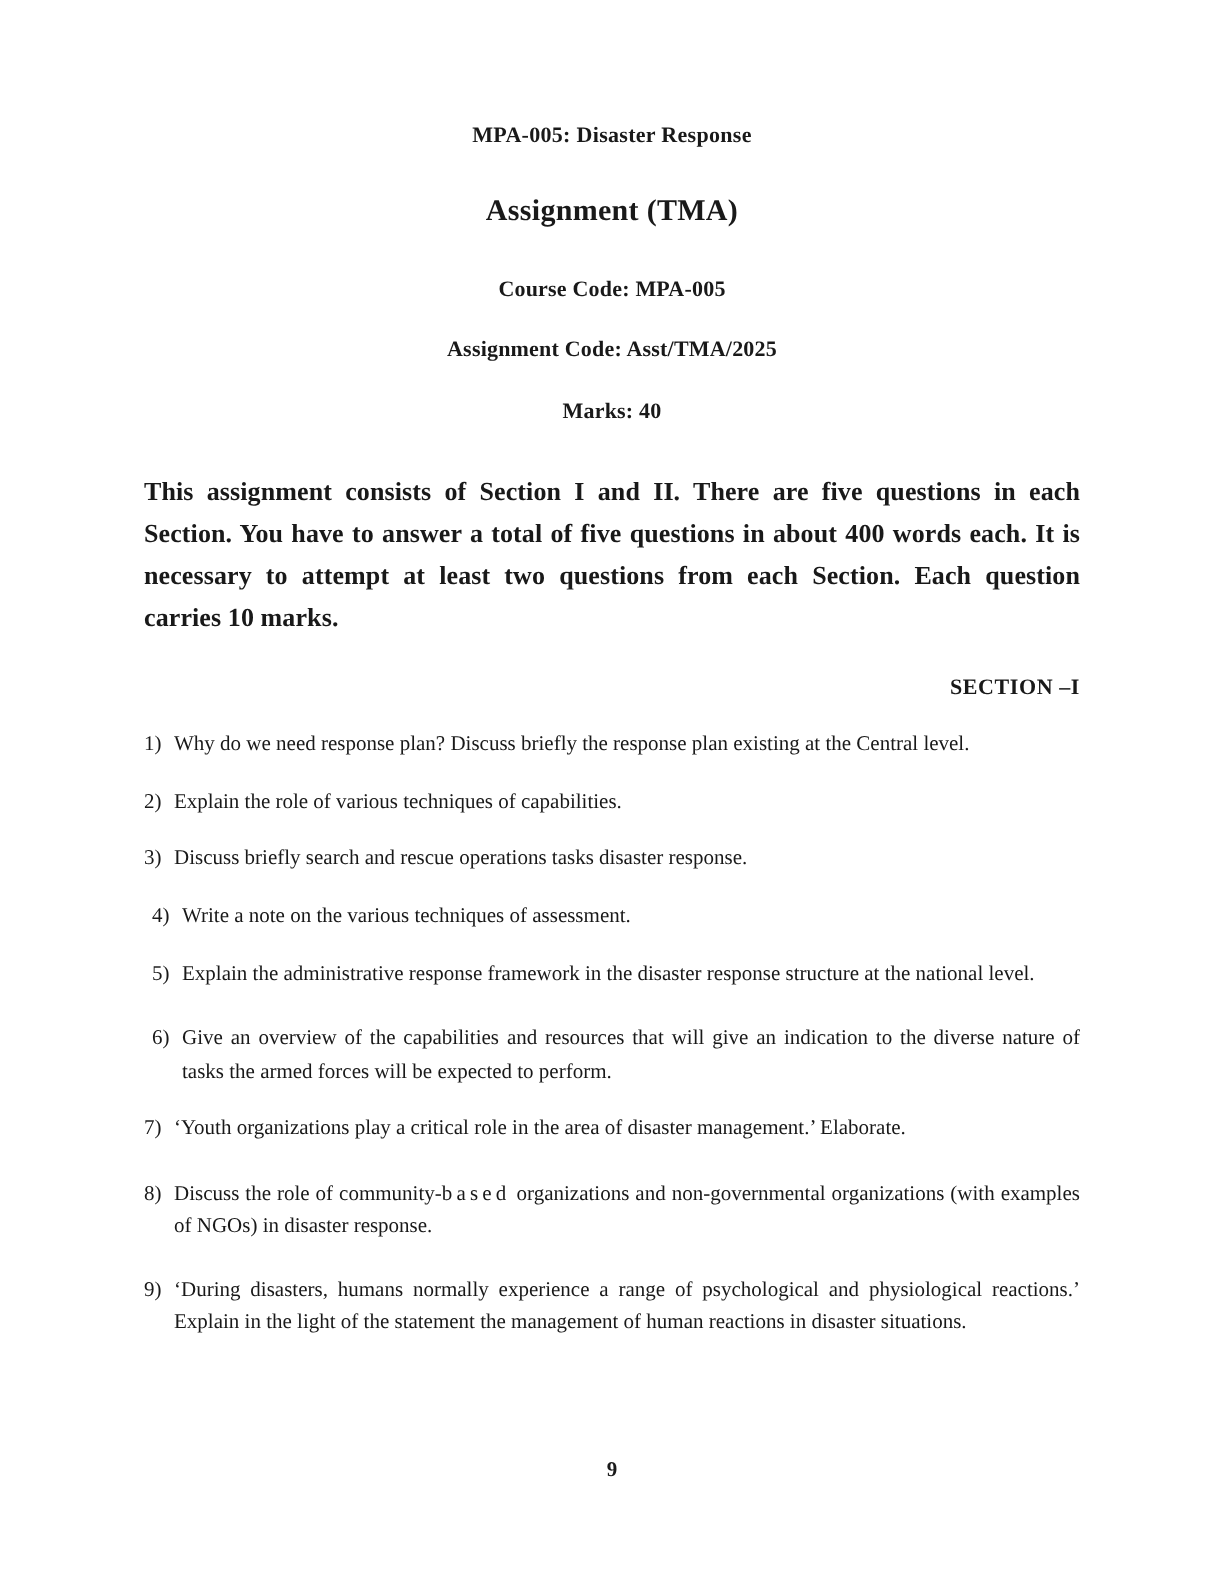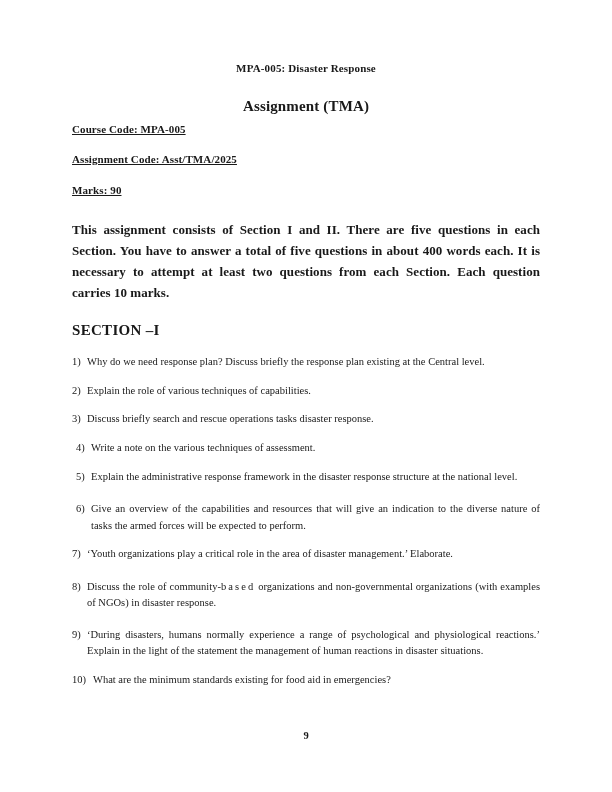--- a/index.html
+++ b/index.html
@@ -42,23 +42,22 @@
   .doc-subtitle {
     font-weight: bold;
     font-size: 15px;
     letter-spacing: 0.15px;
     margin-top: 22px;
     line-height: 1.2;
   }
 
   
   .meta-block {
-    margin-top: 8px;
-    text-align: left;
-    text-decoration: underline;
+    margin-top: 24px;
+    text-align: center;
   }
   .meta-line {
     font-weight: bold;
     font-size: 11px;
     letter-spacing: 0.1px;
     margin-bottom: 17px;
     line-height: 1.2;
   }
   .meta-line:last-child { margin-bottom: 0; }
 
@@ -68,23 +67,23 @@
     font-weight: bold;
     font-size: 13px;
     line-height: 1.62;
     text-align: justify;
     text-justify: inter-word;
     letter-spacing: 0.05px;
   }
 
   
   .section-heading {
-    text-align: left;
+    text-align: right;
     font-weight: bold;
-    font-size: 15px;
+    font-size: 11px;
     letter-spacing: 0.3px;
     margin-top: 19px;
     margin-bottom: 15px;
   }
   .section-heading.second {
     margin-top: 20px;
     margin-bottom: 16px;
   }
 
   
@@ -135,21 +134,21 @@
   <div class="content">
 
     <div class="title-block">
       <div class="doc-title">MPA-005: Disaster Response</div>
       <div class="doc-subtitle">Assignment (TMA)</div>
     </div>
 
     <div class="meta-block">
       <div class="meta-line">Course Code: MPA-005</div>
       <div class="meta-line">Assignment Code: Asst/TMA/2025</div>
-      <div class="meta-line">Marks: 90</div>
+      <div class="meta-line">Marks: 40</div>
     </div>
 
     <div class="instructions">This assignment consists of Section I and II. There are five questions in each Section. You have to answer a total of five questions in about 400 words each. It is necessary to attempt at least two questions from each Section. Each question carries 10 marks.</div>
 
     <div class="section-heading">SECTION –I</div>
 
     <ol class="q-list">
       <li class="q-item">
         <span class="q-num">1)</span>
         <span class="q-text">Why do we need response plan? Discuss briefly the response plan existing at the Central level.</span>
@@ -183,22 +182,18 @@
         <span class="q-text">‘Youth organizations play a critical role in the area of disaster management.’ Elaborate.</span>
       </li>
       <li class="q-item justify">
         <span class="q-num">8)</span>
         <span class="q-text"><span>Discuss the role of community-</span><span class="spaced">based</span><span> organizations and non-governmental organizations (with examples of NGOs) in disaster response.</span></span>
       </li>
       <li class="q-item justify">
         <span class="q-num">9)</span>
         <span class="q-text">‘During disasters, humans normally experience a range of psychological and physiological reactions.’ Explain in the light of the statement the management of human reactions in disaster situations.</span>
       </li>
-      <li class="q-item wide-num">
-        <span class="q-num">10)</span>
-        <span class="q-text">What are the minimum standards existing for food aid in emergencies?</span>
-      </li>
     </ol>
 
   </div>
 
   <div class="page-number">9</div>
 </div>
 
 </body></html>

